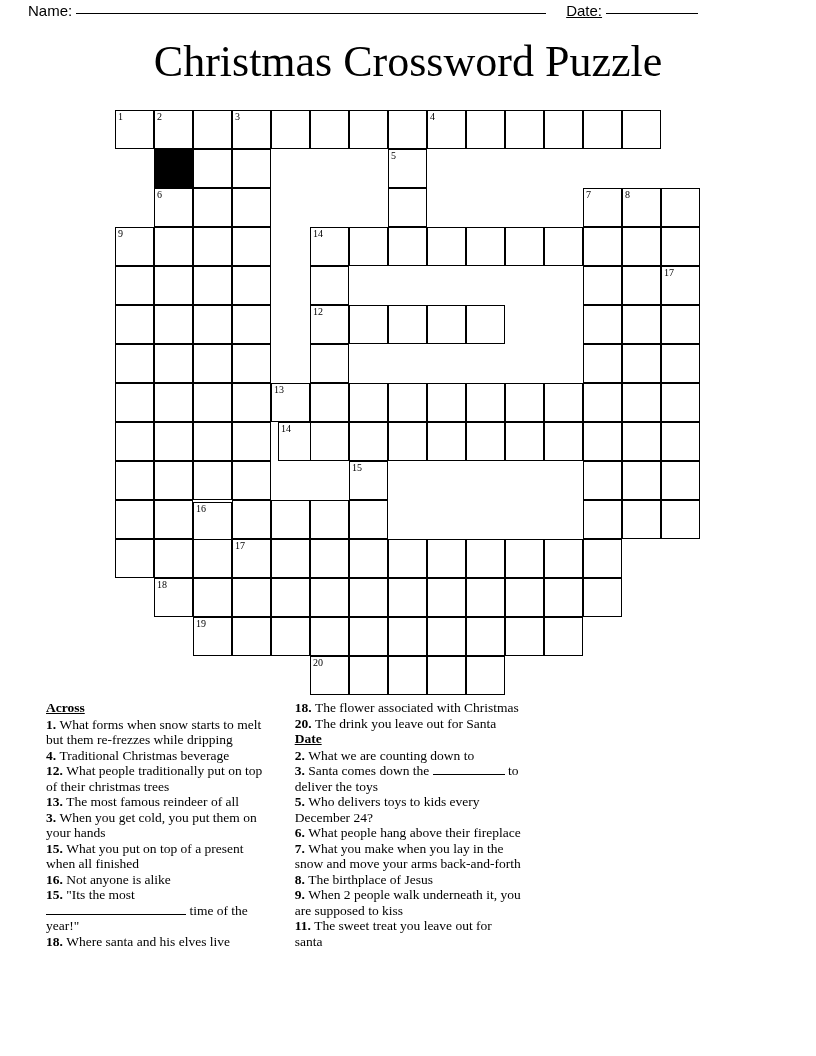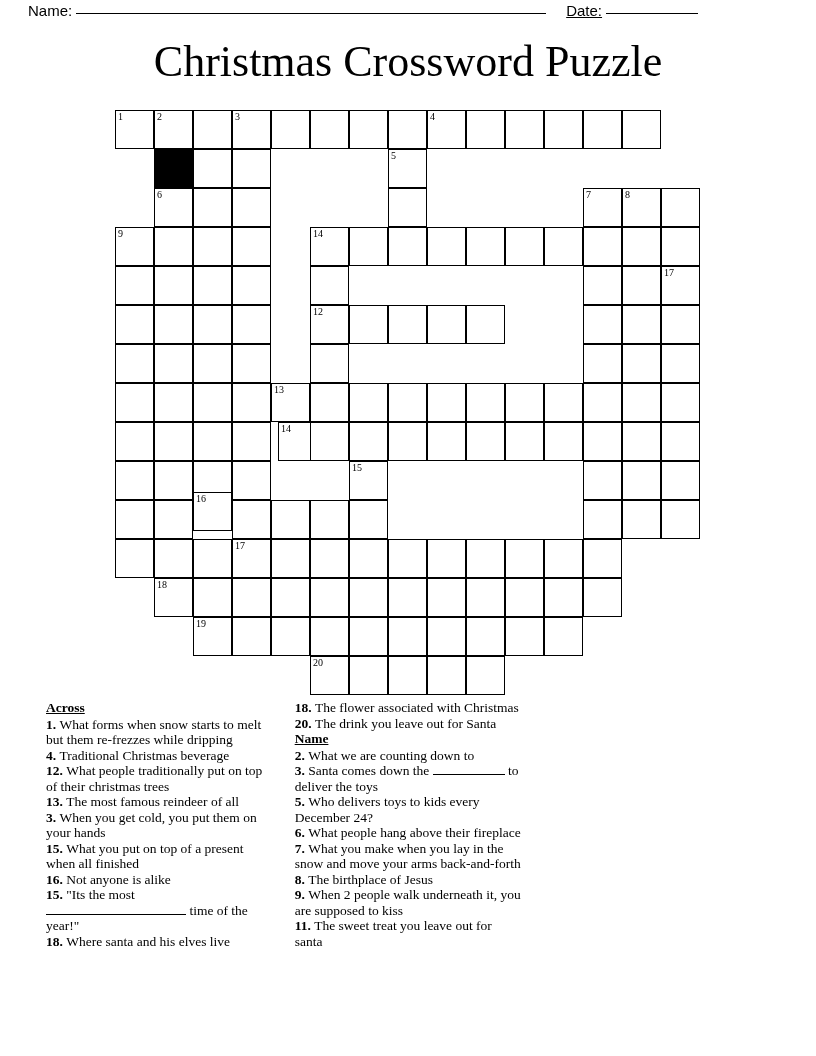--- a/index.html
+++ b/index.html
@@ -272,21 +272,21 @@
     <div class="cell" style="left: 78px; top: 351px;"></div>
     <div class="cell" style="left: 117px; top: 351px;"></div>
     <div class="cell" style="left: 234px; top: 351px;">
       <span class="num">15</span>
     </div>
     <div class="cell" style="left: 468px; top: 351px;"></div>
     <div class="cell" style="left: 507px; top: 351px;"></div>
     <div class="cell" style="left: 546px; top: 351px;"></div>
     <div class="cell" style="left: 0px; top: 390px;"></div>
     <div class="cell" style="left: 39px; top: 390px;"></div>
-    <div class="cell" style="left: 78px; top: 382px;">
+    <div class="cell" style="left: 78px; top: 392px;">
       <span class="num">16</span>
     </div>
     <div class="cell" style="left: 117px; top: 390px;"></div>
     <div class="cell" style="left: 156px; top: 390px;"></div>
     <div class="cell" style="left: 195px; top: 390px;"></div>
     <div class="cell" style="left: 234px; top: 390px;"></div>
     <div class="cell" style="left: 468px; top: 390px;"></div>
     <div class="cell" style="left: 507px; top: 390px;"></div>
     <div class="cell" style="left: 546px; top: 390px;"></div>
     <div class="cell" style="left: 0px; top: 429px;"></div>
@@ -345,21 +345,21 @@
     <div class="clue"><b>4. </b>Traditional Christmas beverage</div>
     <div class="clue"><b>12. </b>What people traditionally put on top of their christmas trees</div>
     <div class="clue"><b>13. </b>The most famous reindeer of all</div>
     <div class="clue"><b>3. </b>When you get cold, you put them on your hands</div>
     <div class="clue"><b>15. </b>What you put on top of a present when all finished</div>
     <div class="clue"><b>16. </b>Not anyone is alike</div>
     <div class="clue"><b>15. </b>"Its the most <span class="blank-fill bf-long"></span> time of the year!"</div>
     <div class="clue"><b>18. </b>Where santa and his elves live</div>
     <div class="clue"><b>18. </b>The flower associated with Christmas</div>
     <div class="clue"><b>20. </b>The drink you leave out for Santa</div>
-    <div class="section-head">Name</div>
+    <div class="section-head">Date</div>
     <div class="clue"><b>2. </b>What we are counting down to</div>
     <div class="clue"><b>3. </b>Santa comes down the <span class="blank-fill bf-short"></span> to deliver the toys</div>
     <div class="clue"><b>5. </b>Who delivers toys to kids every December 24?</div>
     <div class="clue"><b>6. </b>What people hang above their fireplace</div>
     <div class="clue"><b>7. </b>What you make when you lay in the snow and move your arms back-and-forth</div>
     <div class="clue"><b>8. </b>The birthplace of Jesus</div>
     <div class="clue"><b>9. </b>When 2 people walk underneath it, you are supposed to kiss</div>
     <div class="clue"><b>11. </b>The sweet treat you leave out for santa</div>
   </div>
 

